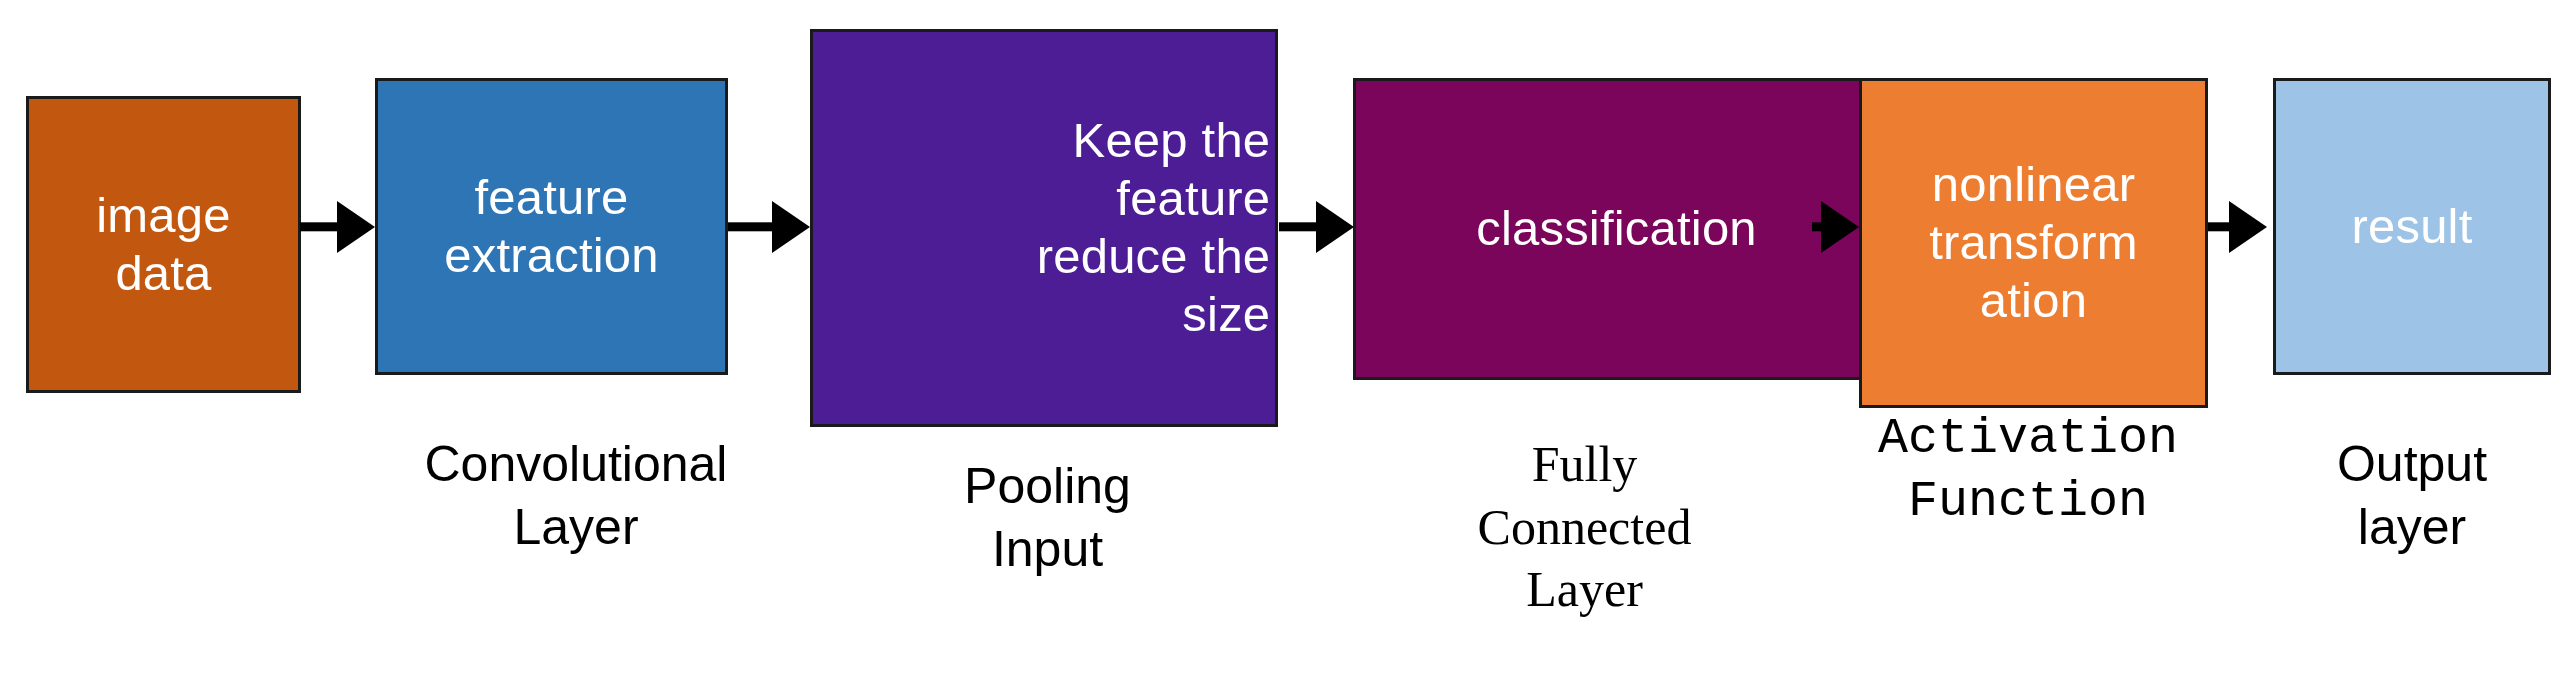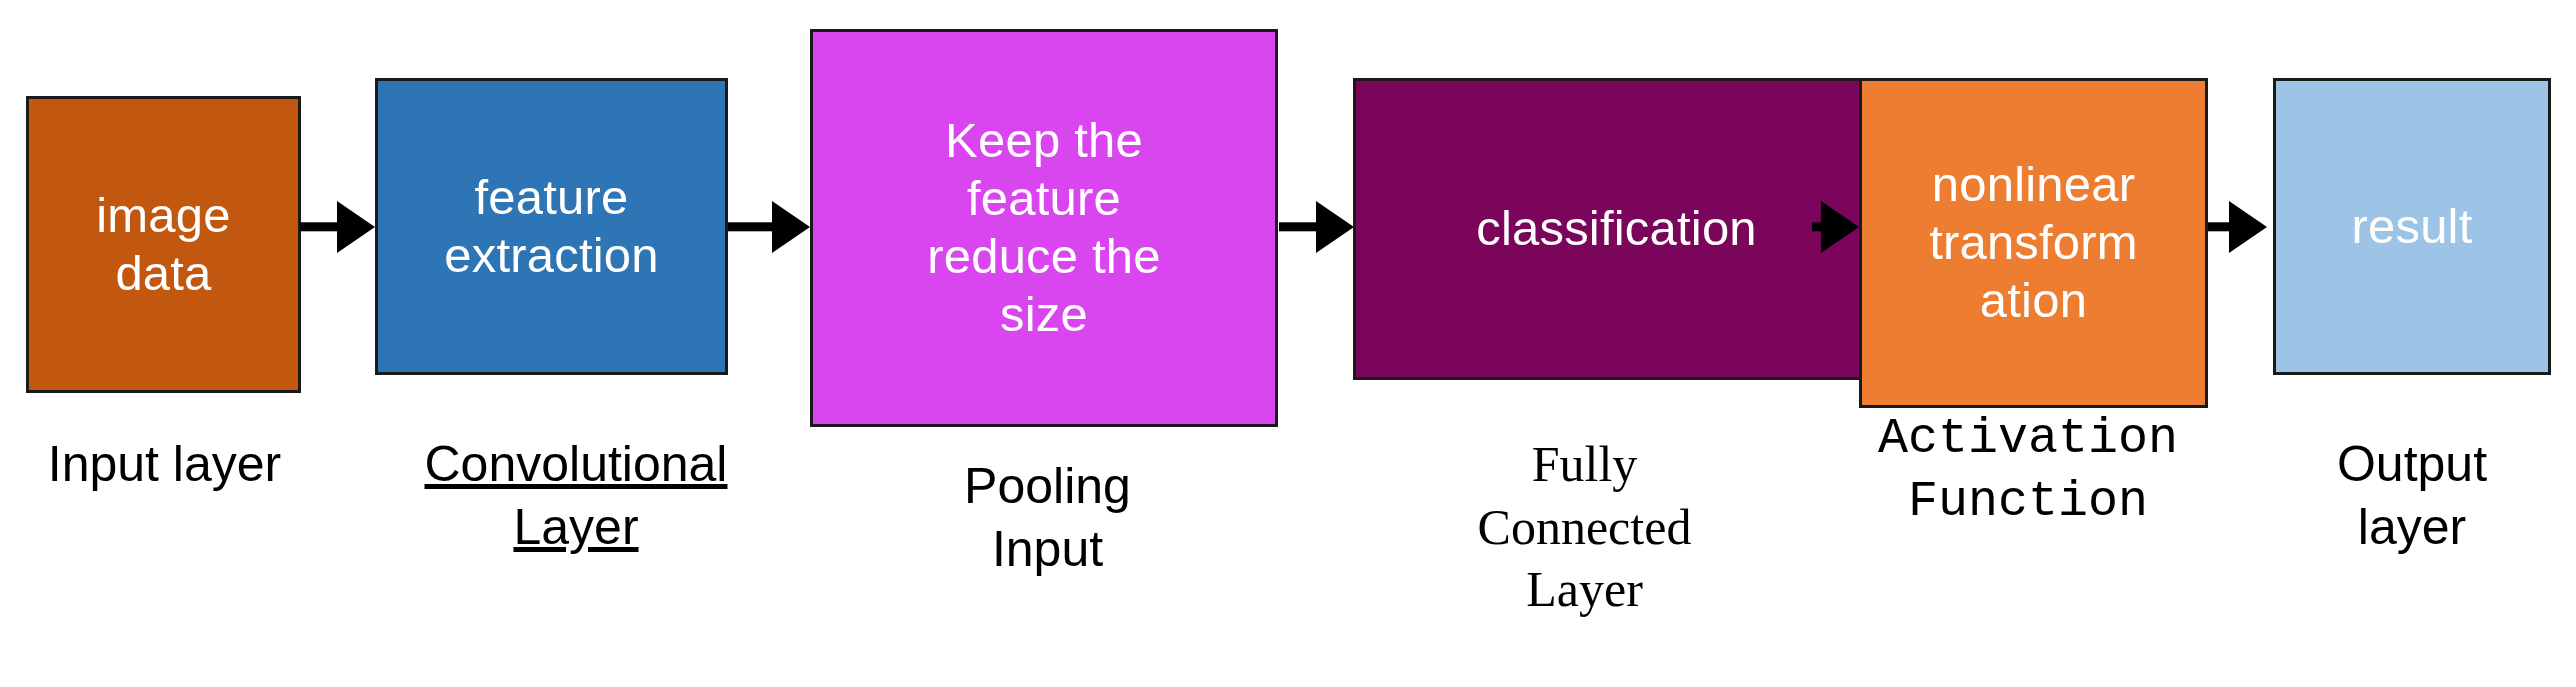--- a/index.html
+++ b/index.html
@@ -84,21 +84,21 @@
   .caption {
     position: absolute;
     text-align: center;
     color: #000000;
     font-size: 50px;
     line-height: 1.25;
     white-space: pre-line;
     font-weight: 400;
   }
   #cap-input  { left: 0px;    top: 433px; width: 329px; }
-  #cap-conv   { left: 337px;  top: 433px; width: 478px; text-decoration: underline; }
+  #cap-conv   { left: 337px;  top: 433px; width: 478px; }
   #cap-pool   { left: 828px; top: 455px; width: 439px; }
   #cap-fc     { left: 1349px; top: 433px; width: 471px; font-family: Liberation Serif, serif; }
   #cap-act    { left: 1828px; top: 408px; width: 400px; font-family: Liberation Mono, monospace; }
   #cap-output { left: 2259px; top: 433px; width: 306px; text-align: center; }
 </style>
 </head>
 <body>
 
 <div id="canvas" style="background: rgb(255, 255, 255);">
 
@@ -115,21 +115,21 @@
   <div class="node" id="node-conv" style="background: rgb(46, 117, 182); color: rgb(255, 255, 255); border-color: rgb(26, 26, 26);">
     <span class="node-text">feature
 extraction</span>
   </div>
 
   <div class="arrow" id="arrow-2">
     <span class="shaft" style="background: rgb(0, 0, 0);"></span>
     <span class="head" style="border-left-color: rgb(0, 0, 0);"></span>
   </div>
 
-  <div class="node" id="node-pool" style="background: #d946ef; color: rgb(255, 255, 255); border-color: rgb(26, 26, 26);">
+  <div class="node" id="node-pool" style="background: #4c1d95; color: rgb(255, 255, 255); border-color: rgb(26, 26, 26); text-align: right;">
     <span class="node-text">Keep the
 feature
 reduce the
 size</span>
   </div>
 
   <div class="arrow" id="arrow-3">
     <span class="shaft" style="background: rgb(0, 0, 0);"></span>
     <span class="head" style="border-left-color: rgb(0, 0, 0);"></span>
   </div>
@@ -151,21 +151,20 @@
 
   <div class="arrow" id="arrow-5">
     <span class="shaft" style="background: rgb(0, 0, 0);"></span>
     <span class="head" style="border-left-color: rgb(0, 0, 0);"></span>
   </div>
 
   <div class="node" id="node-output" style="background: rgb(157, 195, 230); color: rgb(255, 255, 255); border-color: rgb(26, 26, 26); margin-left: 6px;">
     <span class="node-text">result</span>
   </div>
 
-  <div class="caption" id="cap-input">Input layer</div>
   <div class="caption" id="cap-conv">Convolutional
 Layer</div>
   <div class="caption" id="cap-pool">Pooling
 Input</div>
   <div class="caption" id="cap-fc">Fully
 Connected
 Layer</div>
   <div class="caption" id="cap-act">Activation
 Function</div>
   <div class="caption" id="cap-output">Output

